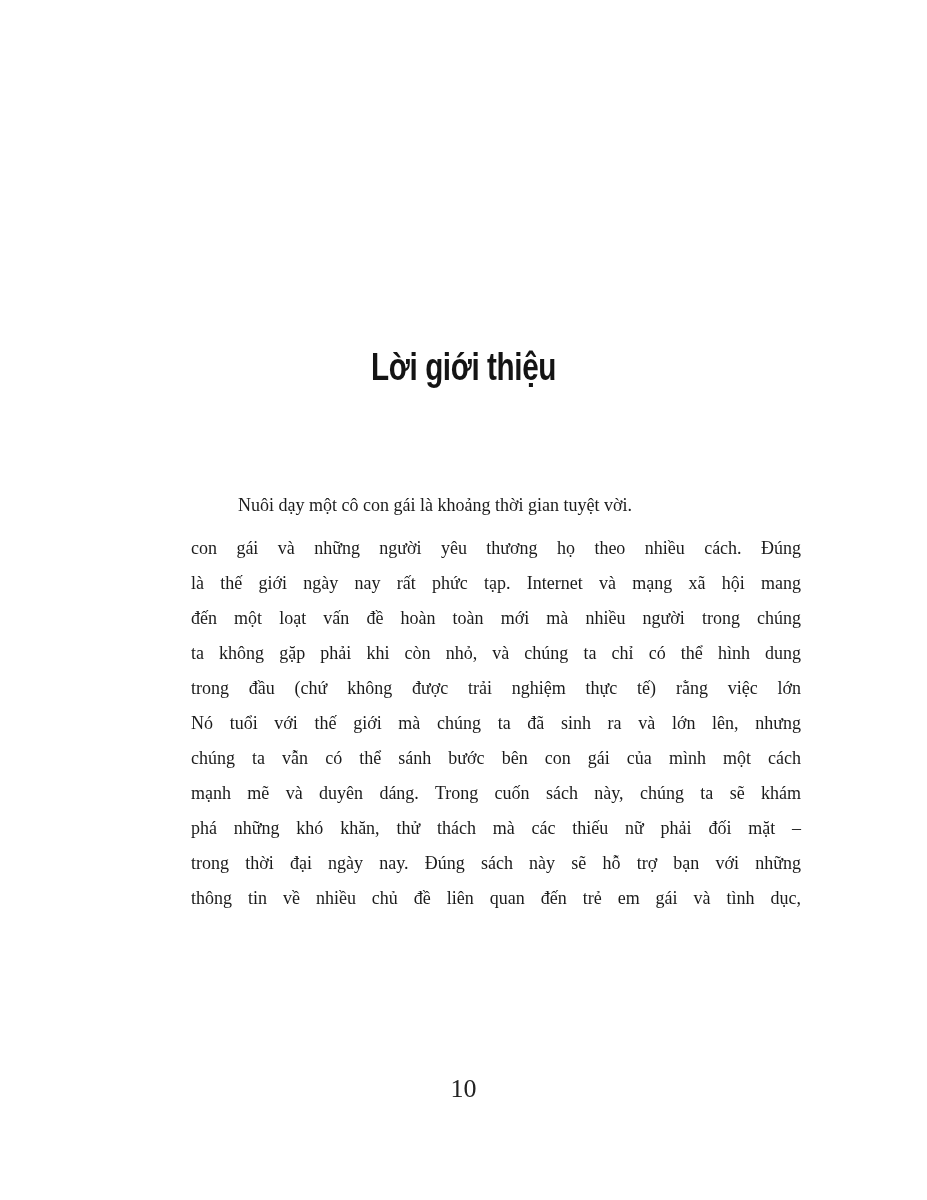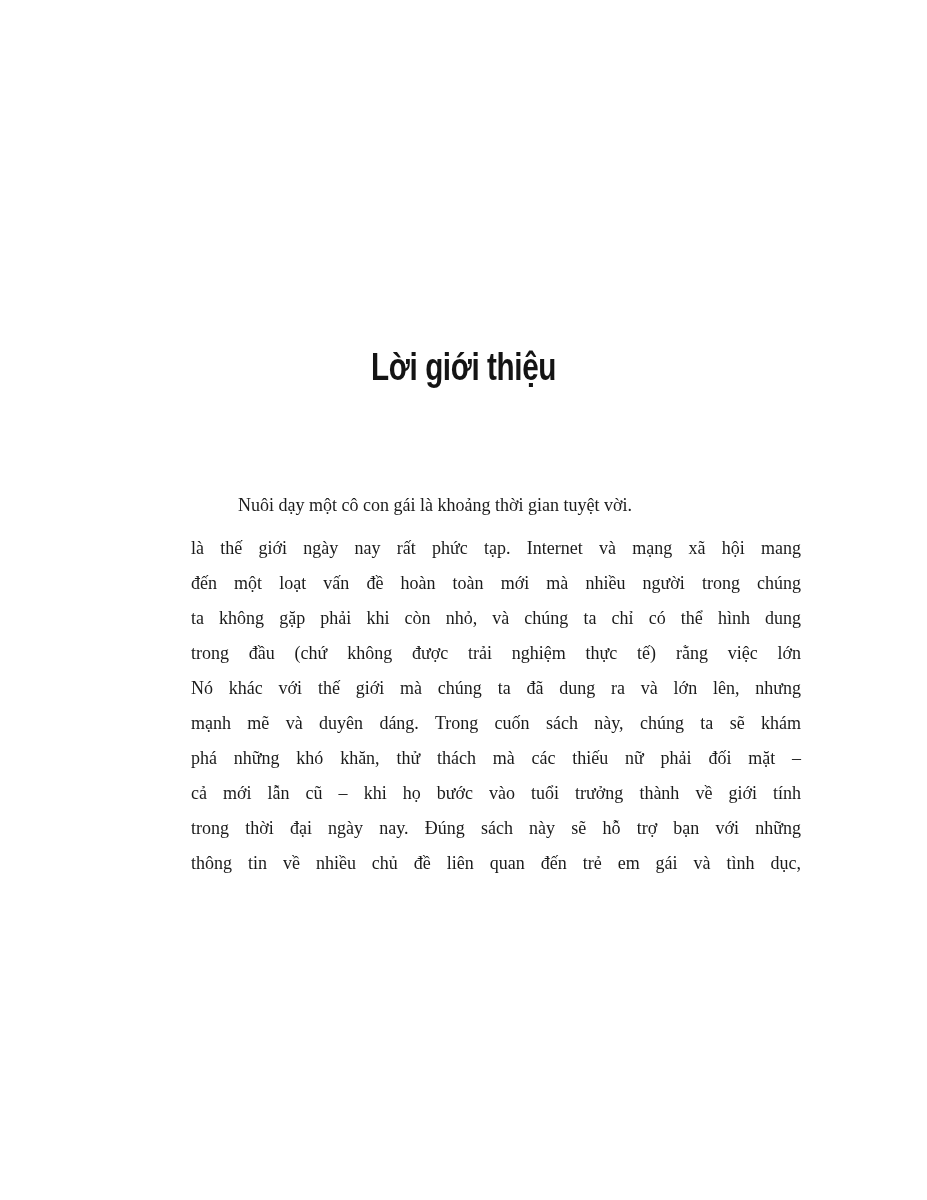--- a/index.html
+++ b/index.html
@@ -85,28 +85,30 @@
     <span class="title-inner">Lời giới thiệu</span>
   </h1>
 
   <main class="body-text">
 
     <p class="para">
       <span class="line first noj">Nuôi dạy một cô con gái là khoảng thời gian tuyệt vời.</span>
     </p>
 
     <p class="para">
+      <span class="line">con gái và những người yêu thương họ theo nhiều cách. Đúng</span>
       <span class="line">là thế giới ngày nay rất phức tạp. Internet và mạng xã hội mang</span>
       <span class="line">đến một loạt vấn đề hoàn toàn mới mà nhiều người trong chúng</span>
       <span class="line">ta không gặp phải khi còn nhỏ, và chúng ta chỉ có thể hình dung</span>
       <span class="line">trong đầu (chứ không được trải nghiệm thực tế) rằng việc lớn</span>
-      <span class="line">Nó khác với thế giới mà chúng ta đã dung ra và lớn lên, nhưng</span>
+      <span class="line">Nó tuổi với thế giới mà chúng ta đã sinh ra và lớn lên, nhưng</span>
+      <span class="line">chúng ta vẫn có thể sánh bước bên con gái của mình một cách</span>
       <span class="line">mạnh mẽ và duyên dáng. Trong cuốn sách này, chúng ta sẽ khám</span>
       <span class="line">phá những khó khăn, thử thách mà các thiếu nữ phải đối mặt –</span>
-      <span class="line">cả mới lẫn cũ – khi họ bước vào tuổi trưởng thành về giới tính</span>
       <span class="line">trong thời đại ngày nay. Đúng sách này sẽ hỗ trợ bạn với những</span>
       <span class="line">thông tin về nhiều chủ đề liên quan đến trẻ em gái và tình dục,</span>
     </p>
 
   </main>
 
+  <footer class="folio">10</footer>
 
 </div>
 
 </body></html>

